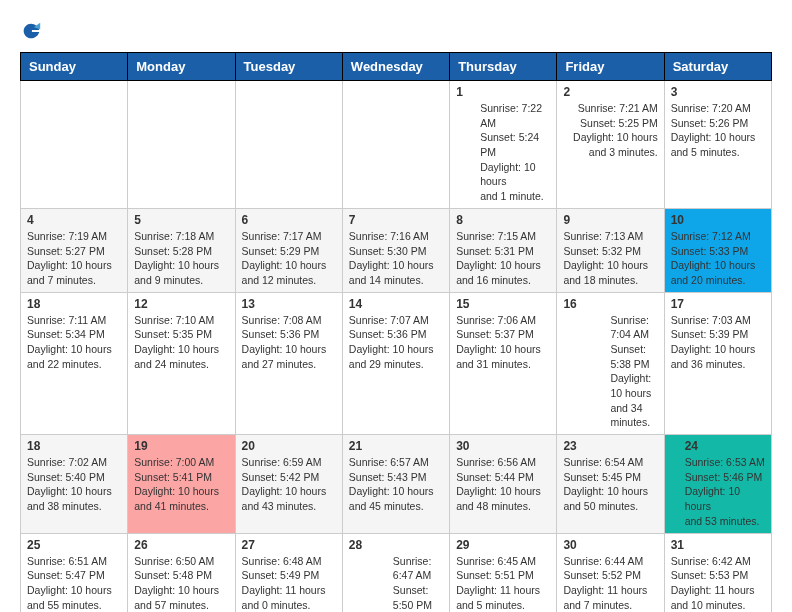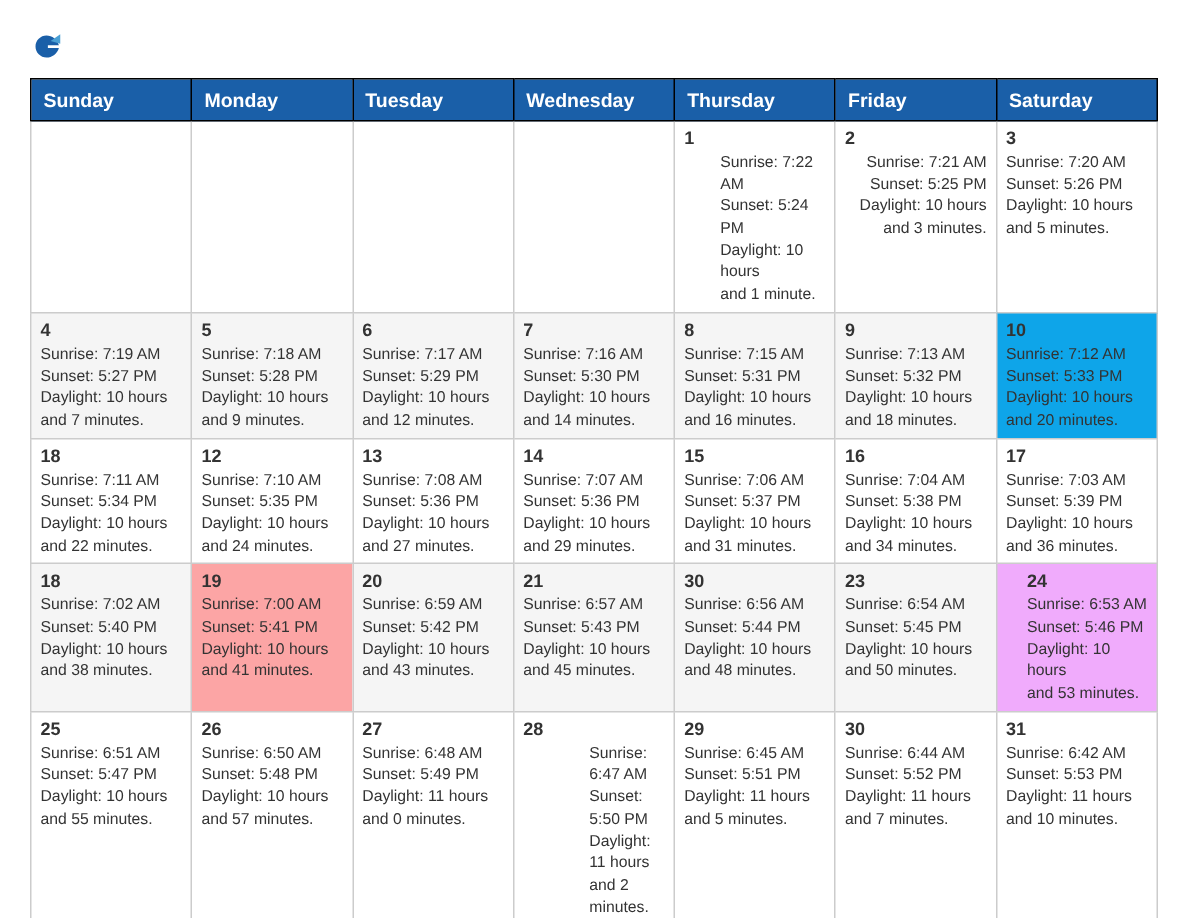--- a/index.html
+++ b/index.html
@@ -237,21 +237,21 @@
         </td>
         <td>
           <span class="day-number">15</span>
           <div class="day-info" style="white-space: pre-line;">Sunrise: 7:06 AM
 Sunset: 5:37 PM
 Daylight: 10 hours
 and 31 minutes.</div>
         </td>
         <td>
           <span class="day-number">16</span>
-          <div class="day-info" style="white-space: pre-line;">Sunrise: 7:04 AM
+          <div class="day-info" style="white-space: pre-line; margin-left: 47px;">Sunrise: 7:04 AM
 Sunset: 5:38 PM
 Daylight: 10 hours
 and 34 minutes.</div>
         </td>
         <td>
           <span class="day-number">17</span>
           <div class="day-info" style="white-space: pre-line;">Sunrise: 7:03 AM
 Sunset: 5:39 PM
 Daylight: 10 hours
 and 36 minutes.</div>
@@ -293,21 +293,21 @@
 Daylight: 10 hours
 and 48 minutes.</div>
         </td>
         <td style="background: rgb(245, 245, 245);">
           <span class="day-number">23</span>
           <div class="day-info" style="white-space: pre-line;">Sunrise: 6:54 AM
 Sunset: 5:45 PM
 Daylight: 10 hours
 and 50 minutes.</div>
         </td>
-        <td style="background: #f0abfc; padding-left: 20px;">
+        <td style="background: #14b8a6; padding-left: 20px;">
           <span class="day-number">24</span>
           <div class="day-info" style="white-space: pre-line;">Sunrise: 6:53 AM
 Sunset: 5:46 PM
 Daylight: 10 hours
 and 53 minutes.</div>
         </td>
       </tr>
       <tr>
         <td>
           <span class="day-number">25</span>

